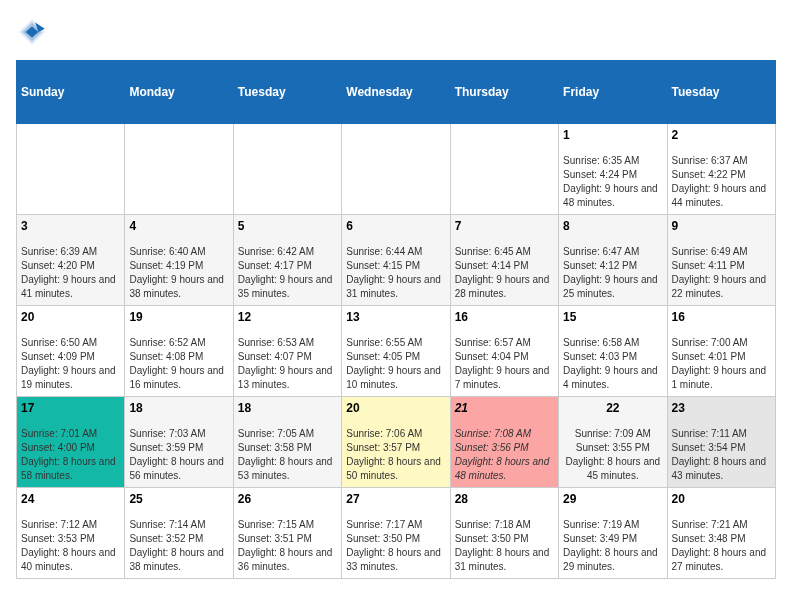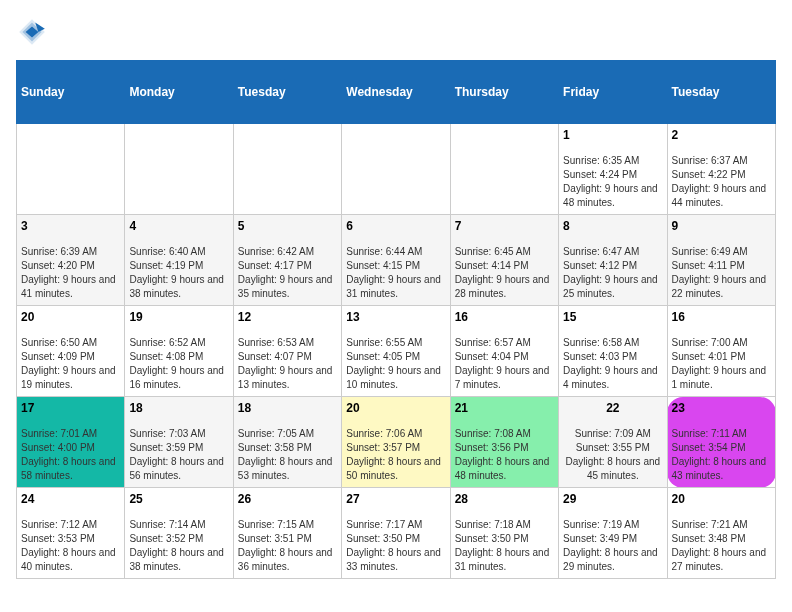--- a/index.html
+++ b/index.html
@@ -196,29 +196,29 @@
           <div class="day-info">Sunrise: 7:03 AM<br>Sunset: 3:59 PM<br>Daylight: 8 hours and 56 minutes.</div>
         </td>
         <td style="background: rgb(245, 245, 245);">
           <span class="day-number">18</span>
           <div class="day-info">Sunrise: 7:05 AM<br>Sunset: 3:58 PM<br>Daylight: 8 hours and 53 minutes.</div>
         </td>
         <td style="background: #fef9c3;">
           <span class="day-number">20</span>
           <div class="day-info">Sunrise: 7:06 AM<br>Sunset: 3:57 PM<br>Daylight: 8 hours and 50 minutes.</div>
         </td>
-        <td style="background: #86efac;">
+        <td style="background: #fca5a5; font-style: italic;">
           <span class="day-number">21</span>
           <div class="day-info">Sunrise: 7:08 AM<br>Sunset: 3:56 PM<br>Daylight: 8 hours and 48 minutes.</div>
         </td>
         <td style="background: rgb(245, 245, 245); text-align: center;">
           <span class="day-number">22</span>
           <div class="day-info">Sunrise: 7:09 AM<br>Sunset: 3:55 PM<br>Daylight: 8 hours and 45 minutes.</div>
         </td>
-        <td style="background: #d946ef; border-radius: 16px;">
+        <td style="background: #e5e5e5;">
           <span class="day-number">23</span>
           <div class="day-info">Sunrise: 7:11 AM<br>Sunset: 3:54 PM<br>Daylight: 8 hours and 43 minutes.</div>
         </td>
       </tr>
       <tr>
         <td>
           <span class="day-number">24</span>
           <div class="day-info">Sunrise: 7:12 AM<br>Sunset: 3:53 PM<br>Daylight: 8 hours and 40 minutes.</div>
         </td>
         <td>

